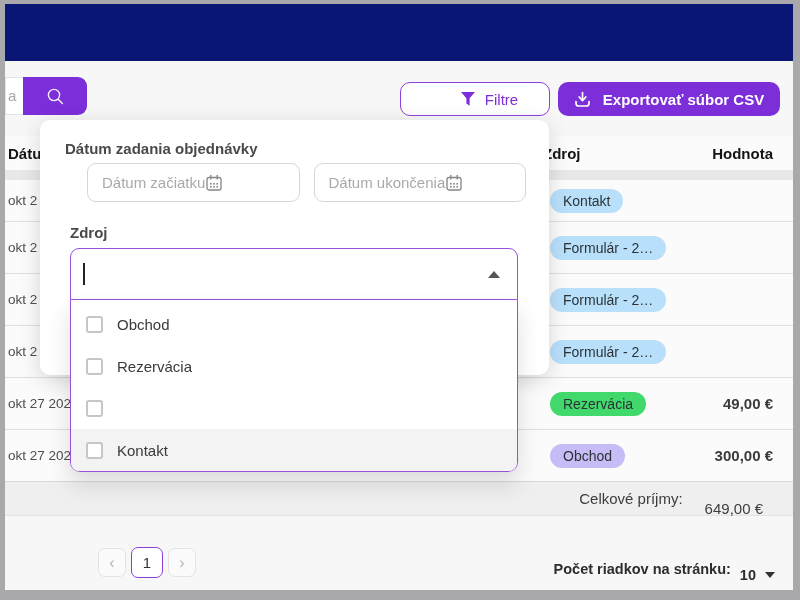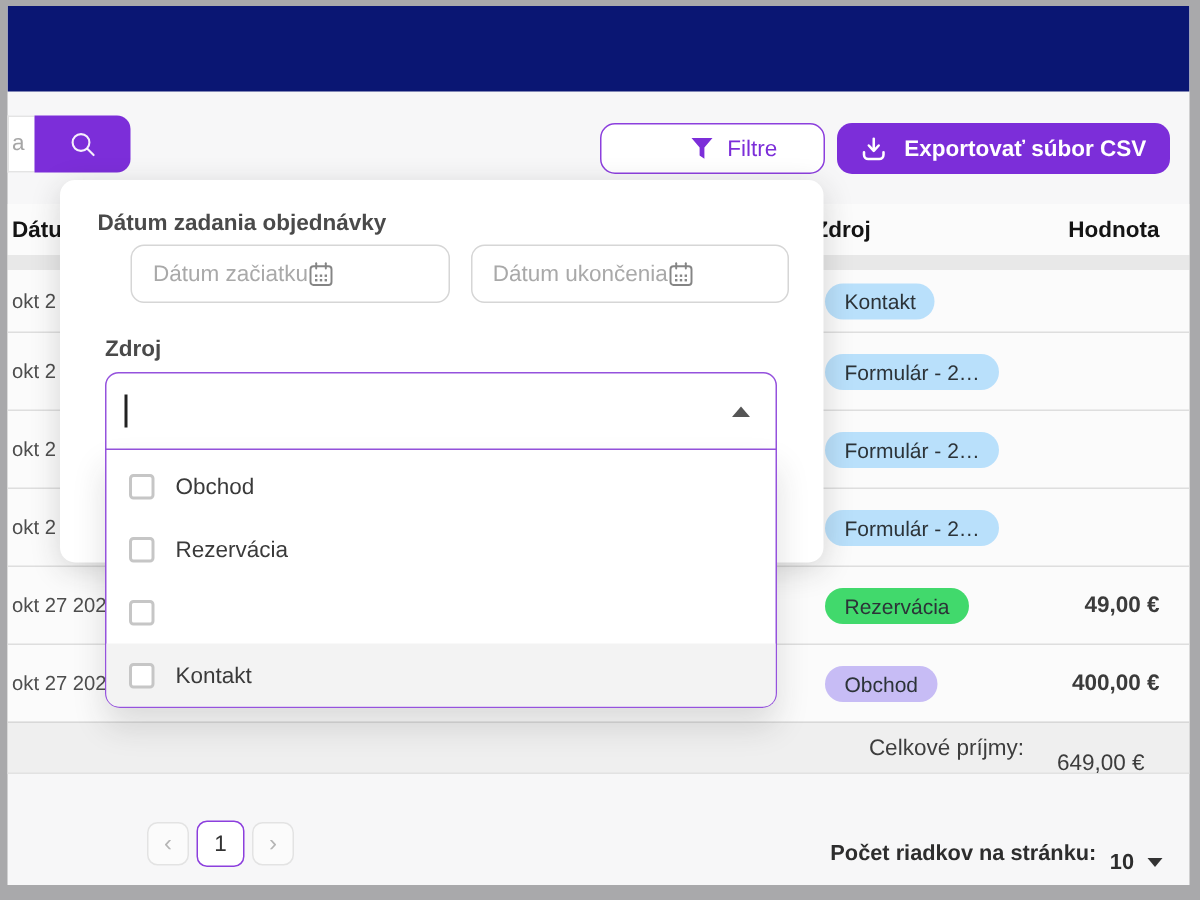--- a/index.html
+++ b/index.html
@@ -126,21 +126,21 @@
       <div class="c-val"></div>
     </div>
     <div class="row">
       <div class="c-date">okt 27 202</div>
       <div class="c-src"><span class="badge" style="background-color: rgb(65, 217, 108);">Rezervácia</span></div>
       <div class="c-val">49,00 €</div>
     </div>
     <div class="row">
       <div class="c-date">okt 27 202</div>
       <div class="c-src"><span class="badge" style="background-color: rgb(199, 188, 245);">Obchod</span></div>
-      <div class="c-val">400,00 €</div>
+      <div class="c-val">300,00 €</div>
     </div>
 
     <div class="summary">
       <span class="lbl">Celkové príjmy:</span>
       <span class="val">649,00 €</span>
     </div>
   </div>
 
   <div class="panel">
     <div class="p-label l1">Dátum zadania objednávky</div>

